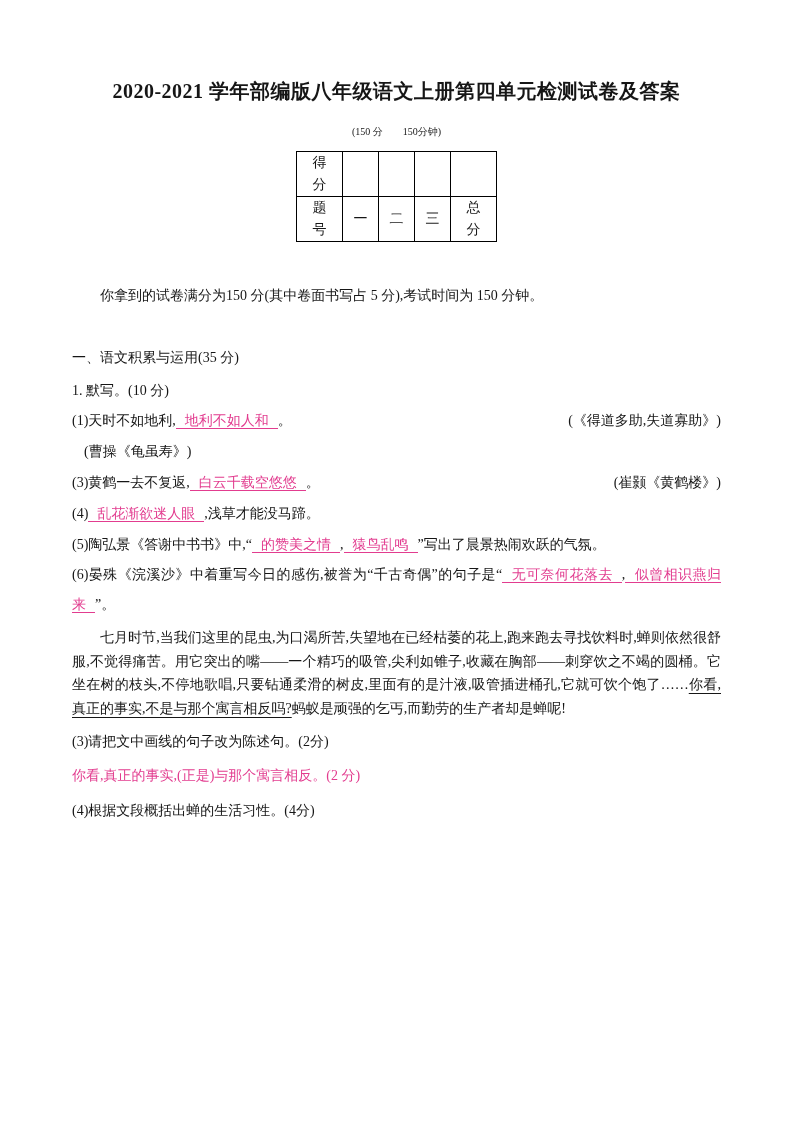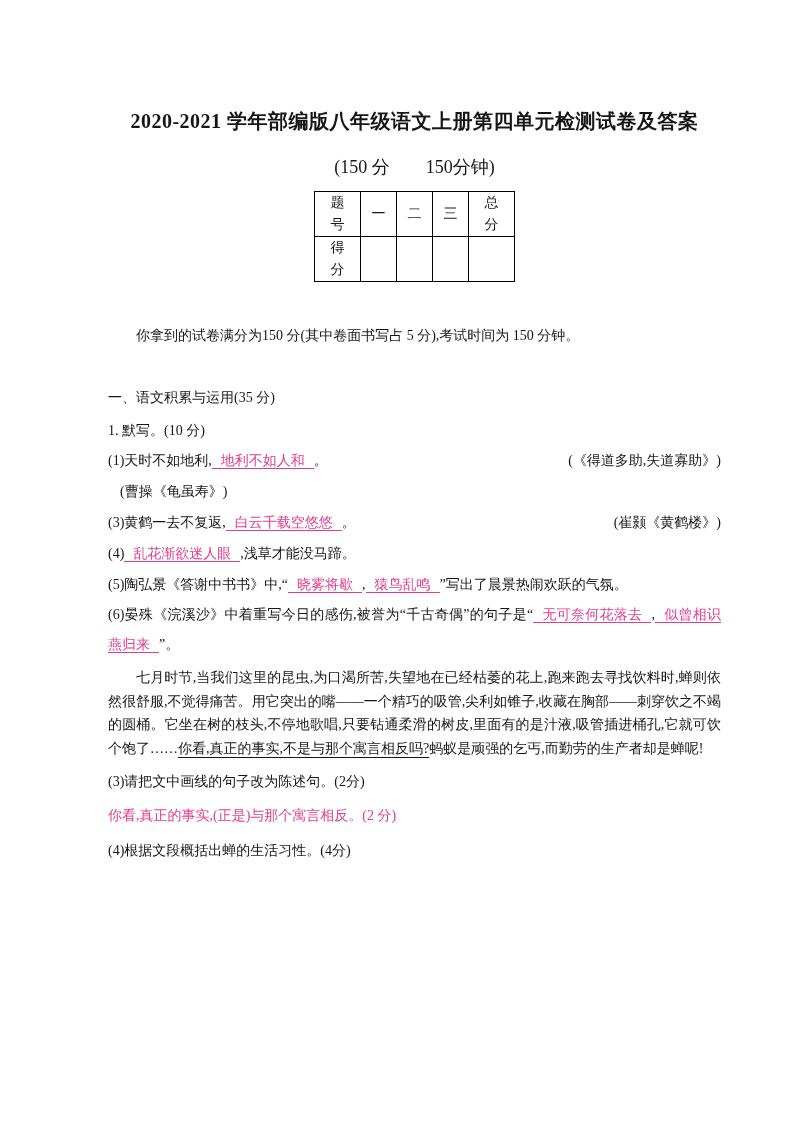--- a/index.html
+++ b/index.html
@@ -3,24 +3,24 @@
 <meta charset="utf-8">
 <style>
   * { box-sizing: border-box; }
   html, body { margin: 0; padding: 0; background: #ffffff; }
   body {
     width: 793px; height: 1122px; overflow: hidden;
     font-family: "Liberation Serif", "DejaVu Serif", serif;
     color: #161616; font-size: 14px;
     --pink: #e23c8f;
   }
-  .page { padding: 108px 72px 24px 72px; margin-left: 36px; }
+  .page { padding: 78px 72px 24px 72px; }
 
   .title { margin: 0; text-align: center; font-size: 20px; font-weight: 700; letter-spacing: 0.5px; }
-  .subtitle { margin-top: 20px; text-align: center; font-size: 18px; }
+  .subtitle { margin-top: 20px; text-align: center; font-size: 10px; }
 
   table.score-table { border-collapse: collapse; margin: 12px auto 0 auto; }
   .score-table td {
     border: 1.5px solid #000; text-align: center; vertical-align: middle;
     padding: 0; font-size: 14px;
   }
   .score-table td.lbl { width: 46px; height: 45px; }
   .score-table td.num { width: 36px; height: 45px; }
   .vlabel { width: 1.15em; margin: 0 auto; line-height: 1.55; word-break: break-all; }
 
@@ -50,37 +50,37 @@
 
 <div class="page">
 
   <h1 class="title">2020-2021 学年部编版八年级语文上册第四单元检测试卷及答案</h1>
   <div class="subtitle">(150 分　　150分钟)</div>
 
   <table class="score-table">
     <tbody>
       <tr>
         <td class="lbl">
+            <div class="vlabel">得分</div>
+          </td>
+        <td class="num"></td>
+        <td class="num"></td>
+        <td class="num"></td>
+        <td class="lbl"></td>
+      </tr>
+      <tr>
+        <td class="lbl">
             <div class="vlabel">题号</div>
           </td>
         <td class="num">一</td>
         <td class="num">二</td>
         <td class="num">三</td>
         <td class="lbl">
             <div class="vlabel">总分</div>
           </td>
-      </tr>
-      <tr>
-        <td class="lbl">
-            <div class="vlabel">得分</div>
-          </td>
-        <td class="num"></td>
-        <td class="num"></td>
-        <td class="num"></td>
-        <td class="lbl"></td>
       </tr>
     </tbody>
   </table>
 
   <p class="intro">你拿到的试卷满分为150 分(其中卷面书写占 5 分),考试时间为 150 分钟。</p>
 
   <div class="section-heading">一、语文积累与运用(35 分)</div>
 
   <div class="stem">1. 默写。(10 分)</div>
 
@@ -95,21 +95,21 @@
 
   <div class="line">
     <span class="seg"><span>(3)黄鹤一去不复返,</span><span class="ans">白云千载空悠悠</span><span>。</span></span>
     <span class="source">(崔颢《黄鹤楼》)</span>
   </div>
 
   <div class="line">
     <span class="seg"><span>(4)</span><span class="ans">乱花渐欲迷人眼</span><span>,浅草才能没马蹄。</span></span>
   </div>
 
-  <p class="item-par"><span>(5)陶弘景《答谢中书书》中,“</span><span class="ans">晓雾将歇</span><span>,</span><span class="ans">猿鸟乱鸣</span><span>”写出了晨景热闹欢跃的气氛。</span></p>
+  <p class="item-par"><span>(5)陶弘景《答谢中书书》中,“</span><span class="ans">的赞美之情</span><span>,</span><span class="ans">猿鸟乱鸣</span><span>”写出了晨景热闹欢跃的气氛。</span></p>
 
   <p class="item-par"><span>(6)晏殊《浣溪沙》中着重写今日的感伤,被誉为“千古奇偶”的句子是“</span><span class="ans">无可奈何花落去</span><span>,</span><span class="ans">似曾相识燕归来</span><span>”。</span></p>
 
 
 
   <p class="passage"><span>七月时节,当我们这里的昆虫,为口渴所苦,失望地在已经枯萎的花上,跑来跑去寻找饮料时,蝉则依然很舒服,不觉得痛苦。用它突出的嘴——一个精巧的吸管,尖利如锥子,收藏在胸部——刺穿饮之不竭的圆桶。它坐在树的枝头,不停地歌唱,只要钻通柔滑的树皮,里面有的是汁液,吸管插进桶孔,它就可饮个饱了……</span><span class="u-sentence">你看,真正的事实,不是与那个寓言相反吗?</span><span>蚂蚁是顽强的乞丐,而勤劳的生产者却是蝉呢!</span></p>
 
 
 
   <p class="q2-par">(3)请把文中画线的句子改为陈述句。(2分)</p>

